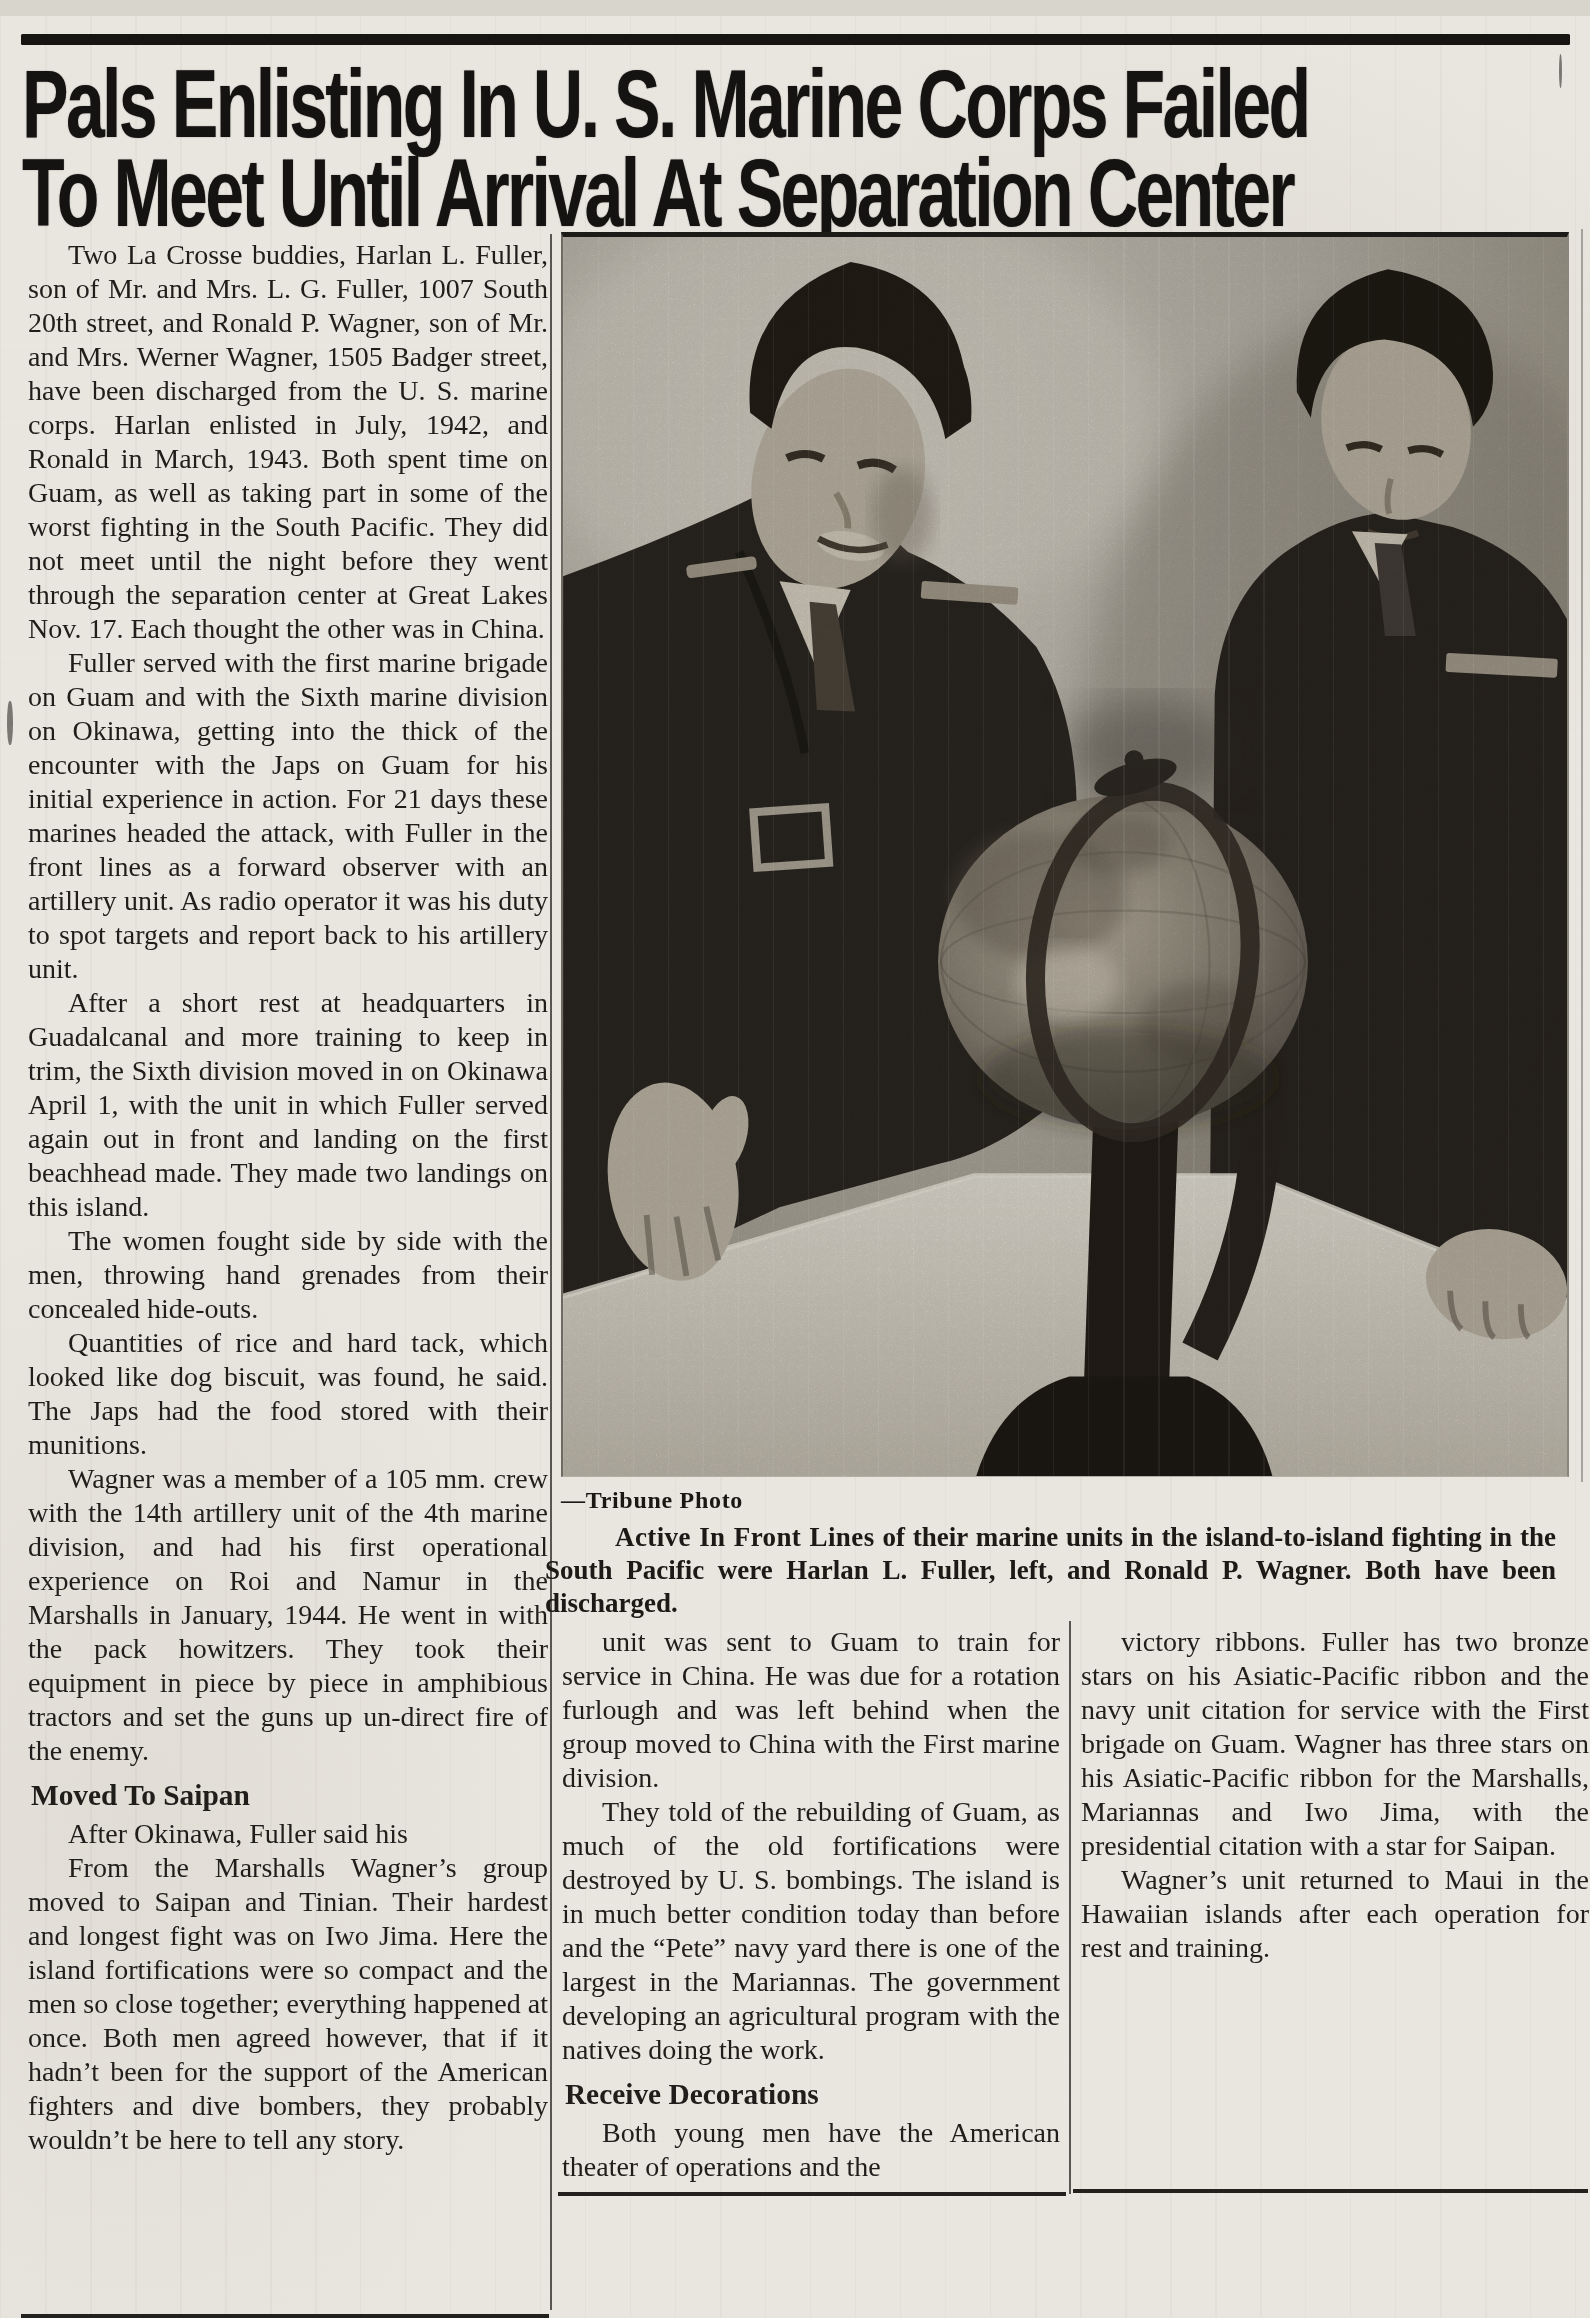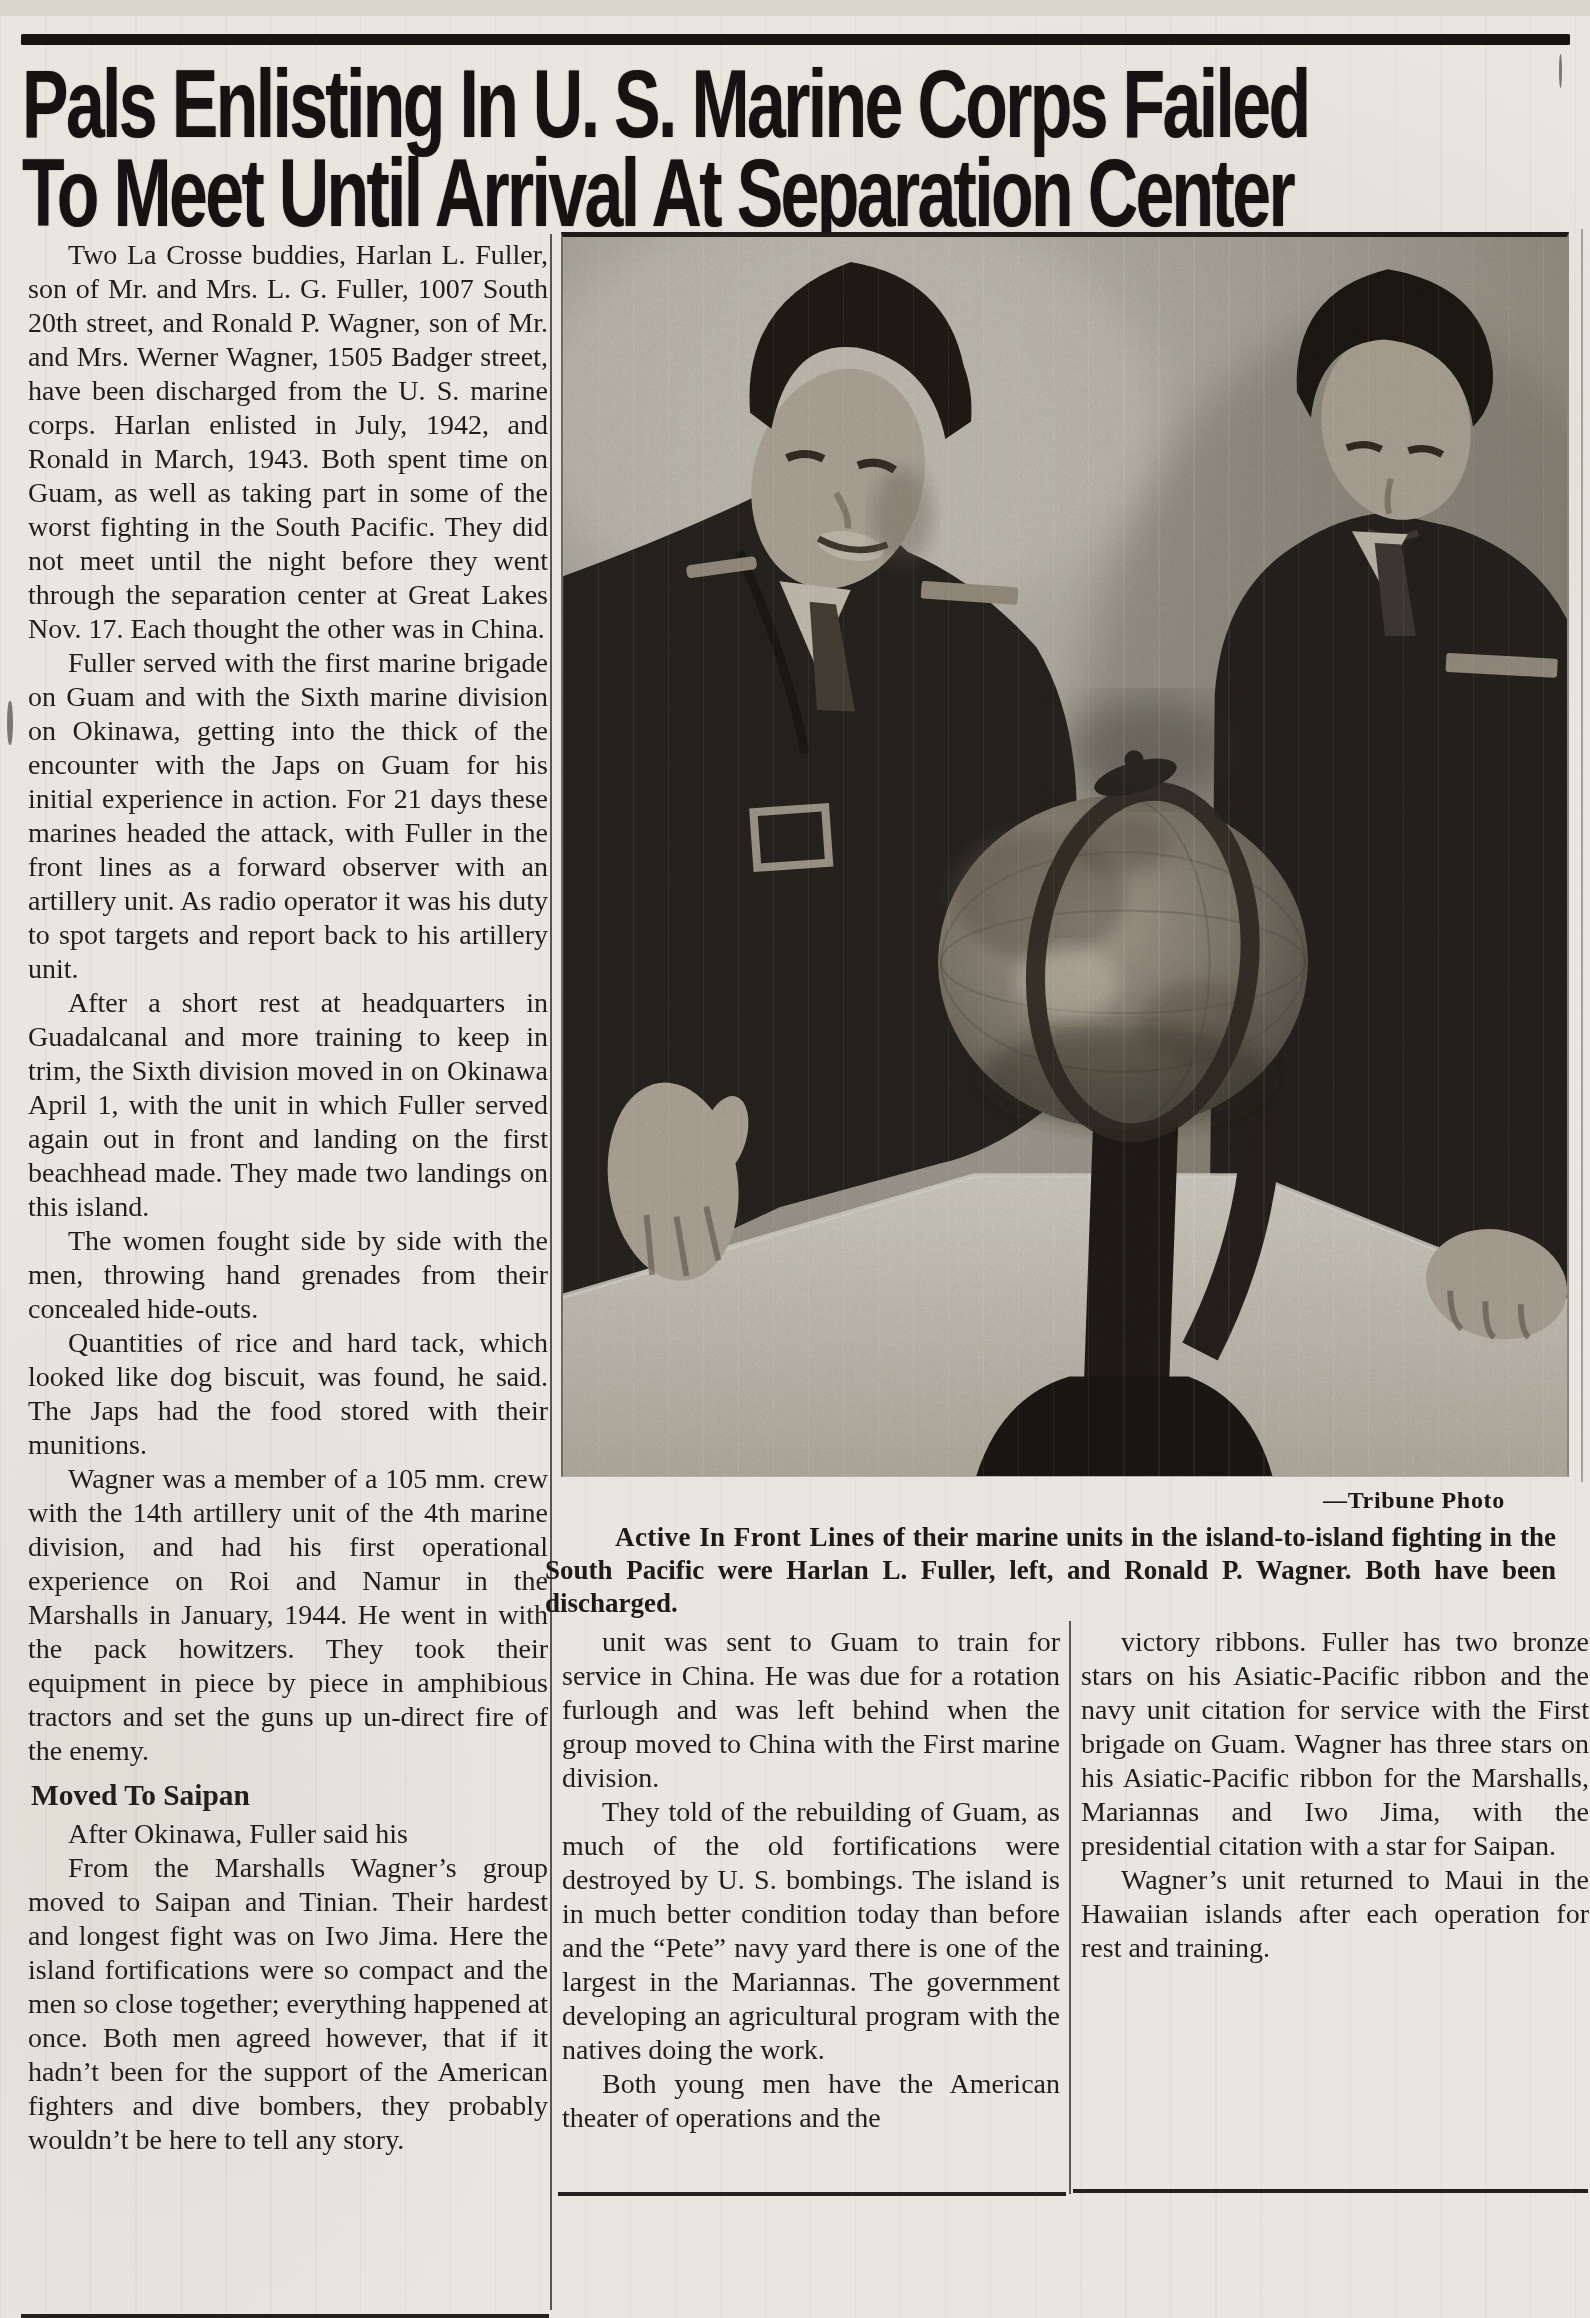--- a/index.html
+++ b/index.html
@@ -40,21 +40,21 @@
   .photo{
     position:absolute;left:561px;top:216px;width:1008px;height:1245px;box-sizing:border-box;
     border-top:5.9px solid #1d1b17;border-left:2.9px solid #6e6a61;border-right:2.2px solid #8a867c;
     border-bottom:1.5px solid #b3afa4;background:#b6b1a7;
     box-shadow:inset 0 0 66px rgba(40,36,30,0.25);
   }
   .photo svg{display:block;width:100%;height:100%;}
   .photo-streaks{position:absolute;inset:0;pointer-events:none;
     background:repeating-linear-gradient(90deg, rgba(255,255,255,0.06) 0 1.5px, transparent 1.5px 35px);}
 
-  .credit{position:absolute;left:561px;top:1471px;width:944px;text-align:right;
+  .credit{position:absolute;left:561px;top:1471px;width:944px;text-align:left;
     font-weight:700;font-size:24px;letter-spacing:0.7px;color:#191813;}
   .caption{position:absolute;left:545px;top:1505px;width:1011px;font-weight:700;
     font-size:27px;line-height:33px;text-align:justify;text-indent:70px;color:#1c1a16;}
   .caption .lead{font-weight:700;letter-spacing:0.4px;}
 
   .speck{position:absolute;background:rgba(30,28,24,0.55);border-radius:50%;}
 </style>
 </head>
 <body>
 
@@ -193,20 +193,21 @@
   </div>
 
   <div class="vrule vrule-edge"></div>
 
   <div class="credit">—Tribune Photo</div>
   <div class="caption"><span class="lead">Active In Front Lines</span><span> of their marine units in the island-to-island fighting in the South Pacific were Harlan L. Fuller, left, and Ronald P. Wagner. Both have been discharged.</span></div>
 
   <div class="col col-mid">
     <p>unit was sent to Guam to train for service in China. He was due for a rotation furlough and was left behind when the group moved to China with the First marine division.</p>
     <p>They told of the rebuilding of Guam, as much of the old fortifications were destroyed by U. S. bombings. The island is in much better condition today than before and the “Pete” navy yard there is one of the largest in the Mariannas. The government developing an agricultural program with the natives doing the work.</p>
+    <p class="subhead">Receive Decorations</p>
     <p>Both young men have the American theater of operations and the</p>
   </div>
 
   <div class="vrule vrule-mid"></div>
 
   <div class="col col-right">
     <p>victory ribbons. Fuller has two bronze stars on his Asiatic-Pacific ribbon and the navy unit citation for service with the First brigade on Guam. Wagner has three stars on his Asiatic-Pacific ribbon for the Marshalls, Mariannas and Iwo Jima, with the presidential citation with a star for Saipan.</p>
     <p>Wagner’s unit returned to Maui in the Hawaiian islands after each operation for rest and training.</p>
   </div>
 

